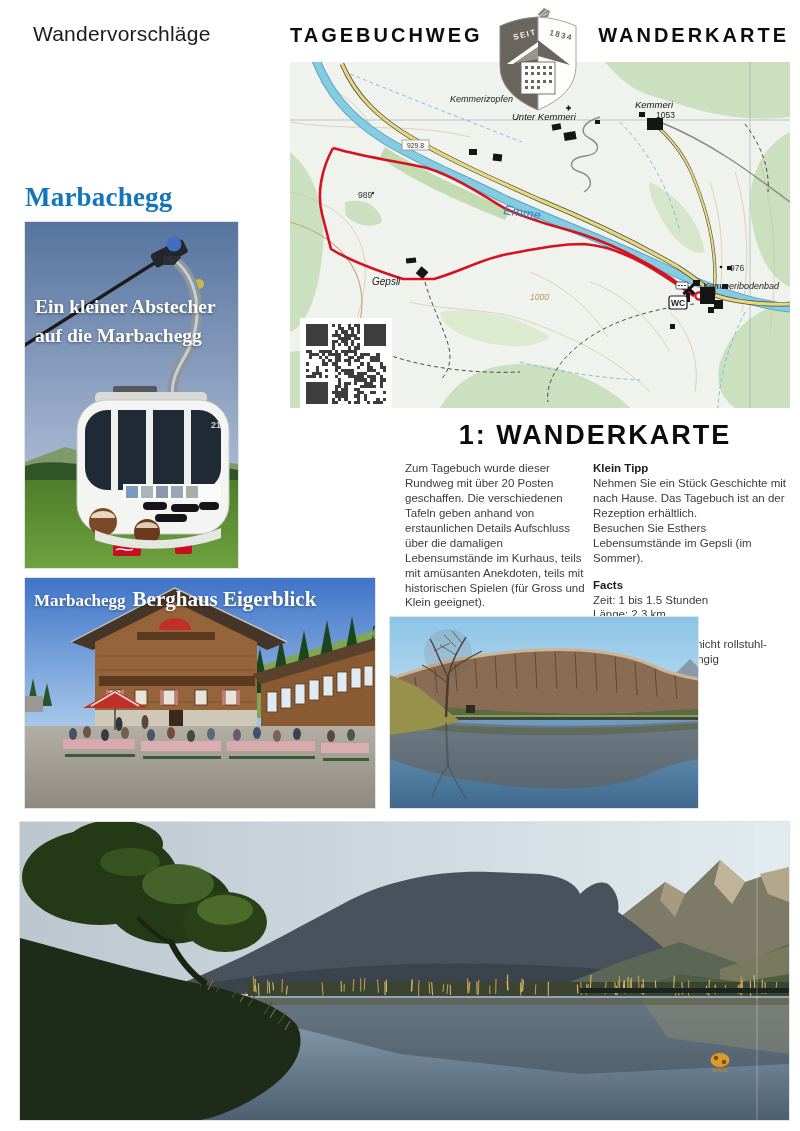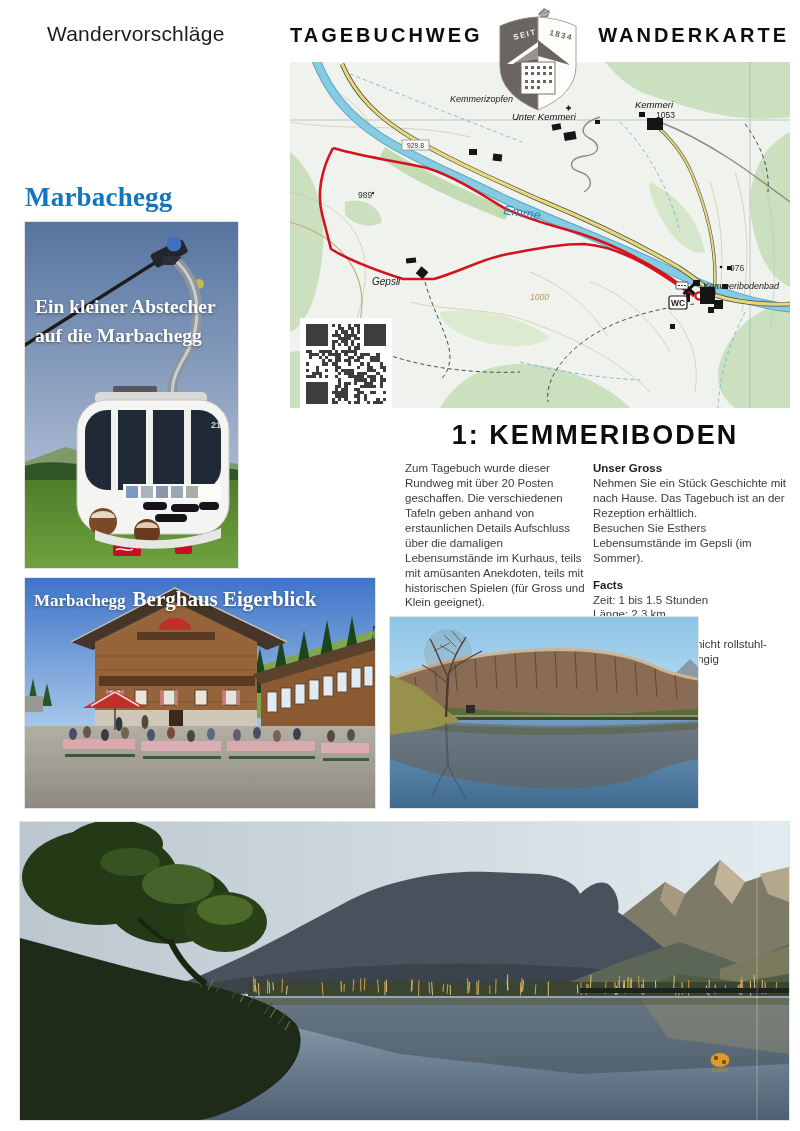--- a/index.html
+++ b/index.html
@@ -2,21 +2,21 @@
 <html><head>
 <meta charset="utf-8">
 <style>
   * { margin:0; padding:0; box-sizing:border-box; }
   html,body { background:#ffffff; }
   .page {
     position:relative; width:800px; height:1131px; background:#fff;
     font-family:"Liberation Sans","DejaVu Sans",sans-serif; overflow:hidden;
   }
   
-  .intro-title { position:absolute; left:33px; top:22px; font-size:21px; color:#1c1c1c; font-weight:400; letter-spacing:.2px;margin-left:14px; }
+  .intro-title { position:absolute; left:33px; top:22px; font-size:21px; color:#1c1c1c; font-weight:400; letter-spacing:.2px; }
   .intro-body  { position:absolute; left:33px; top:60px; width:224px; font-size:13.6px; line-height:1.28; color:#222; }
   .sub-heading { position:absolute; left:25px; top:182px; font-family:"Liberation Serif","DejaVu Serif",serif;
                  font-weight:700; font-size:27px; color:#1276bc; letter-spacing:.2px; }
   
   .brand       { position:absolute; left:290px; top:24px; font-size:20px; font-weight:700; color:#0d0d0d; letter-spacing:3px; }
   .right-title { position:absolute; right:11px; top:24px; font-size:20px; font-weight:700; color:#0d0d0d; letter-spacing:3px; }
   .crest       { position:absolute; left:493px; top:4px; width:90px; height:108px; z-index:6; }
   
   .map-wrap { position:absolute; left:290px; top:62px; width:500px; height:346px; background:#eef0ec; overflow:hidden; }
   .map-wrap svg { display:block; }
@@ -504,28 +504,28 @@
           <path d="M91,328 C96,324 102,331 108,327" stroke="#fff" stroke-width="1.4" fill="none"></path>
           <rect x="150" y="318" width="17" height="14" rx="2" fill="#c41020"></rect>
         </g>
         <path d="M70,308 C102,322 158,322 196,306 L196,316 C158,330 102,330 70,318 Z" fill="#e6e6e2"></path>
       </g>
     </svg>
     <div class="cablecar-caption">Ein kleiner Abstecher
 auf die Marbachegg</div>
   </div>
 
-  <div class="trail-heading">1: KEMMERIBODEN</div>
+  <div class="trail-heading">1: WANDERKARTE</div>
 
   <div class="col col1">
     <p>Zum Tagebuch wurde dieser Rundweg mit über 20 Posten geschaffen. Die verschiedenen Tafeln geben anhand von erstaunlichen Details Aufschluss über die damaligen Lebensumstände im Kurhaus, teils mit amüsanten Anekdoten, teils mit historischen Spielen (für Gross und Klein geeignet).</p>
   </div>
 
   <div class="col col2">
-    <div class="tipp-title">Unser Gross</div>
+    <div class="tipp-title">Klein Tipp</div>
     <div>Nehmen Sie ein Stück Geschichte mit nach Hause. Das Tagebuch ist an der Rezeption erhältlich.</div>
     <div>Besuchen Sie Esthers Lebensumstände im Gepsli (im Sommer).</div>
     <div class="facts-title">Facts</div>
     <div>Zeit: 1 bis 1.5 Stunden</div>
     <div>Länge: 2.3 km</div>
     <div>Höhenmeter: 88 m</div>
     <div>Anforderung: leicht, nicht rollstuhl- oder kinderwagengängig</div>
   </div>
 
   <div class="photo berghaus">

